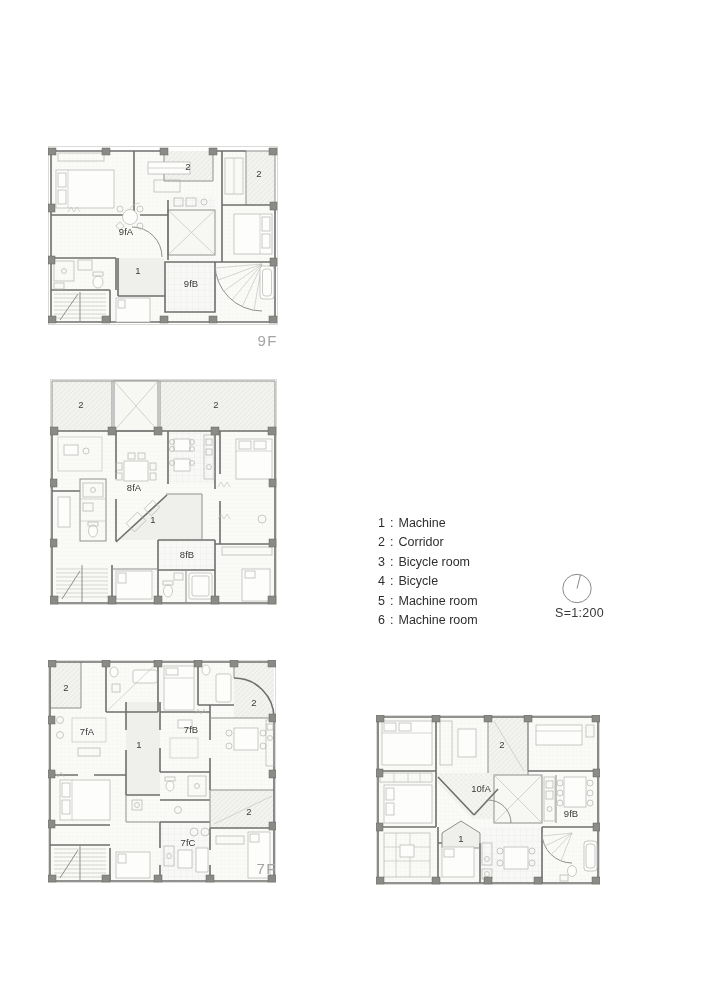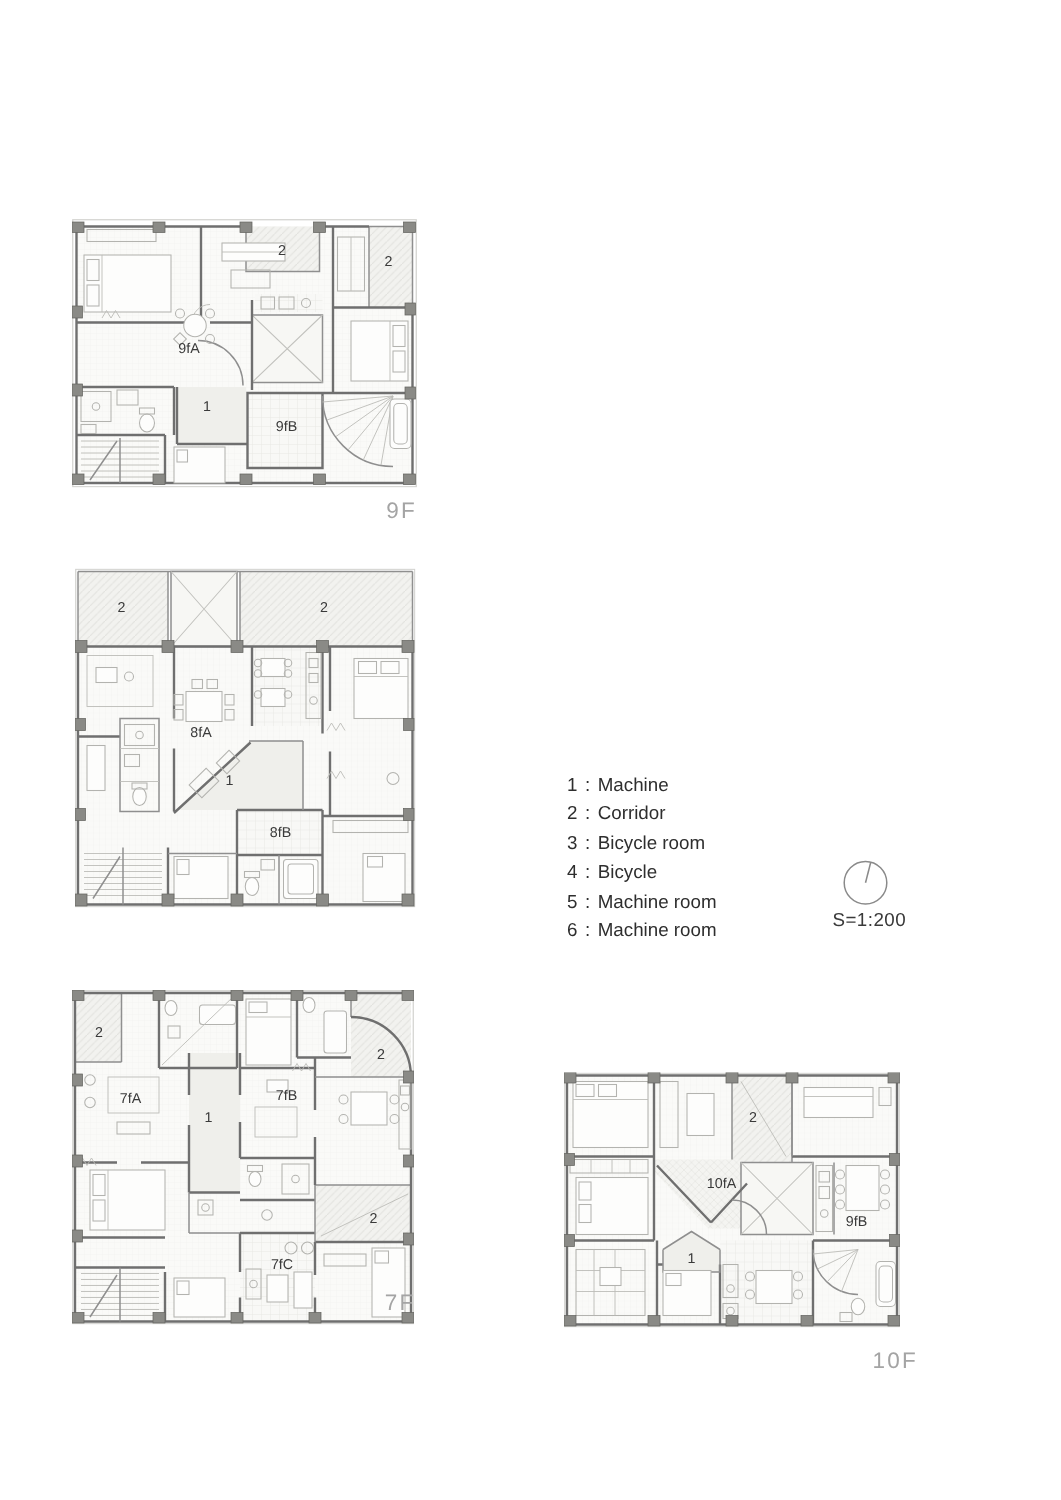--- a/index.html
+++ b/index.html
@@ -531,21 +531,20 @@
       <rect class="col" x="0" y="54" width="7" height="8"></rect>
         <rect class="col" x="0" y="108" width="7" height="8"></rect>
       <rect class="col" x="217" y="54" width="7" height="8"></rect>
         <rect class="col" x="217" y="108" width="7" height="8"></rect>
     </g>
     <text class="rn" x="126" y="33">2</text>
     <text class="u" x="105" y="77">10fA</text>
     <text class="u" x="195" y="102">9fB</text>
     <text class="rn" x="85" y="127">1</text>
   </svg>
-  <div class="floor-label" style="left:376px;top:899px;width:236px;">10F</div>
 
   <div class="legend">
     <div class="legend-row">
       <span class="lnum">1</span>
       <span class="lsep">:</span>
       <span class="llab">Machine</span>
     </div>
     <div class="legend-row">
       <span class="lnum">2</span>
       <span class="lsep">:</span>

